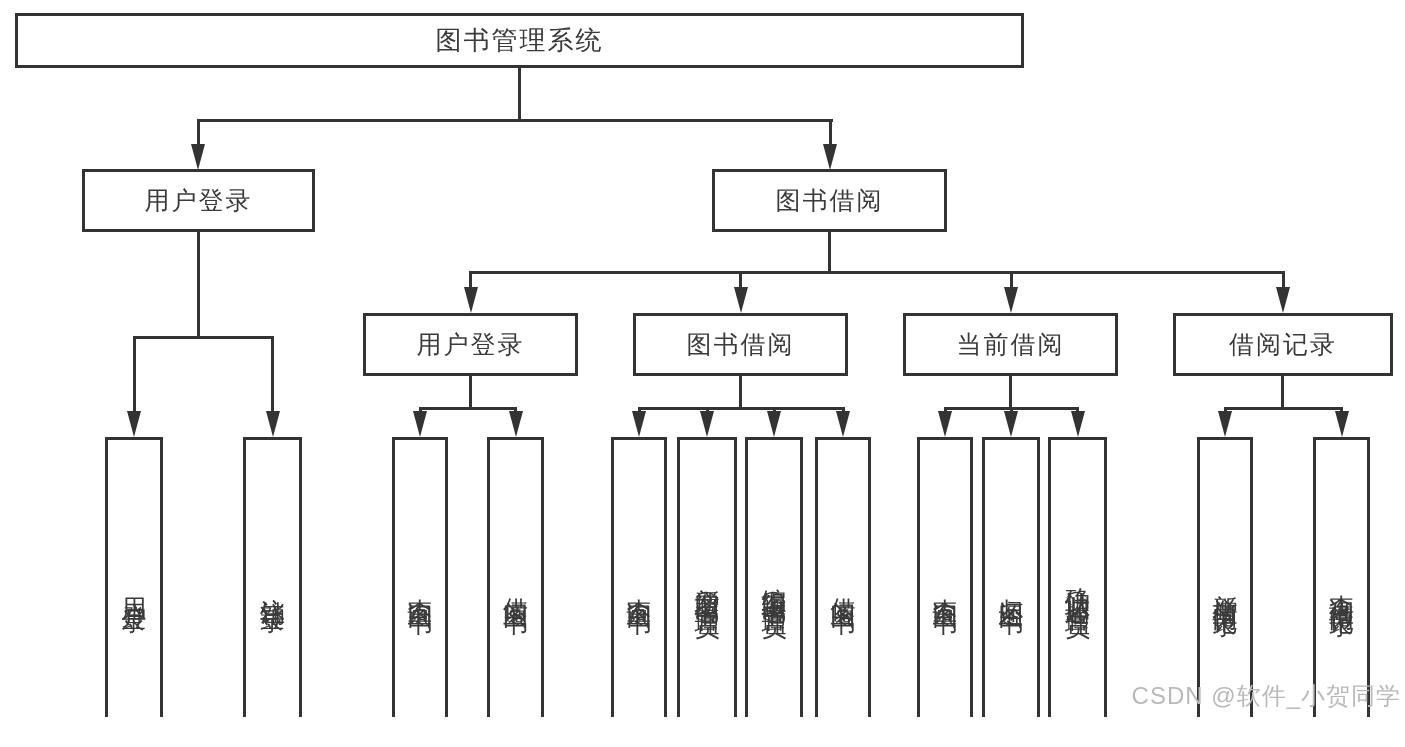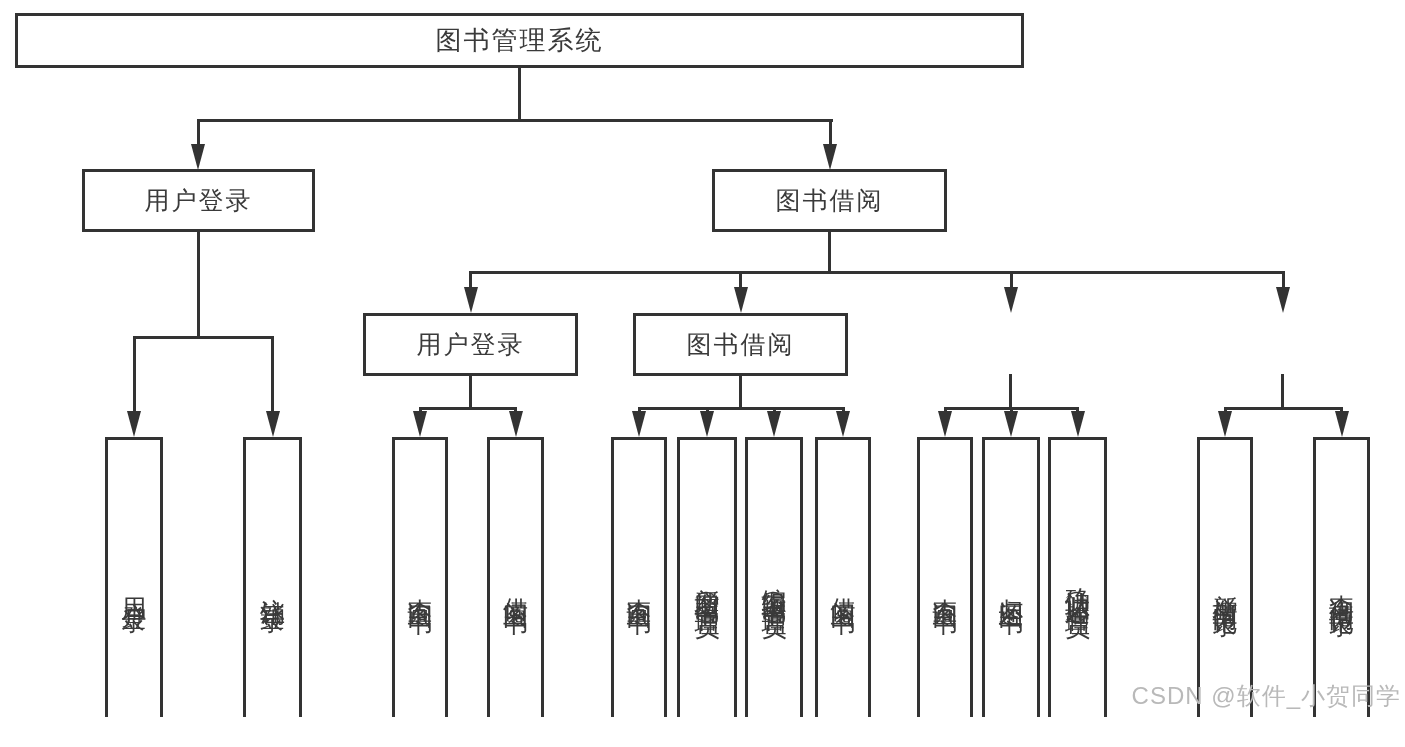--- a/index.html
+++ b/index.html
@@ -109,20 +109,26 @@
   <div class="ah" style="left:734px;top:287px"></div>
   <div class="ah" style="left:1004px;top:287px"></div>
   <div class="ah" style="left:1276px;top:287px"></div>
 
   <div class="b" style="left:363px;top:313px;width:215px;height:63px">
     <span>用户登录</span>
   </div>
   <div class="b" style="left:633px;top:313px;width:215px;height:63px">
     <span>图书借阅</span>
   </div>
+  <div class="b" style="left:903px;top:313px;width:215px;height:63px">
+    <span>当前借阅</span>
+  </div>
+  <div class="b" style="left:1173px;top:313px;width:220px;height:63px">
+    <span>借阅记录</span>
+  </div>
 
   <div class="ln" style="left:469px;top:374px;width:3px;height:36px"></div>
   <div class="ln" style="left:419px;top:407px;width:98px;height:3px"></div>
   <div class="ln" style="left:419px;top:407px;width:3px;height:6px"></div>
   <div class="ln" style="left:514px;top:407px;width:3px;height:6px"></div>
   <div class="ah" style="left:413px;top:411px"></div>
   <div class="ah" style="left:509px;top:411px"></div>
 
   <div class="ln" style="left:739px;top:374px;width:3px;height:36px"></div>
   <div class="ln" style="left:638px;top:407px;width:207px;height:3px"></div>

